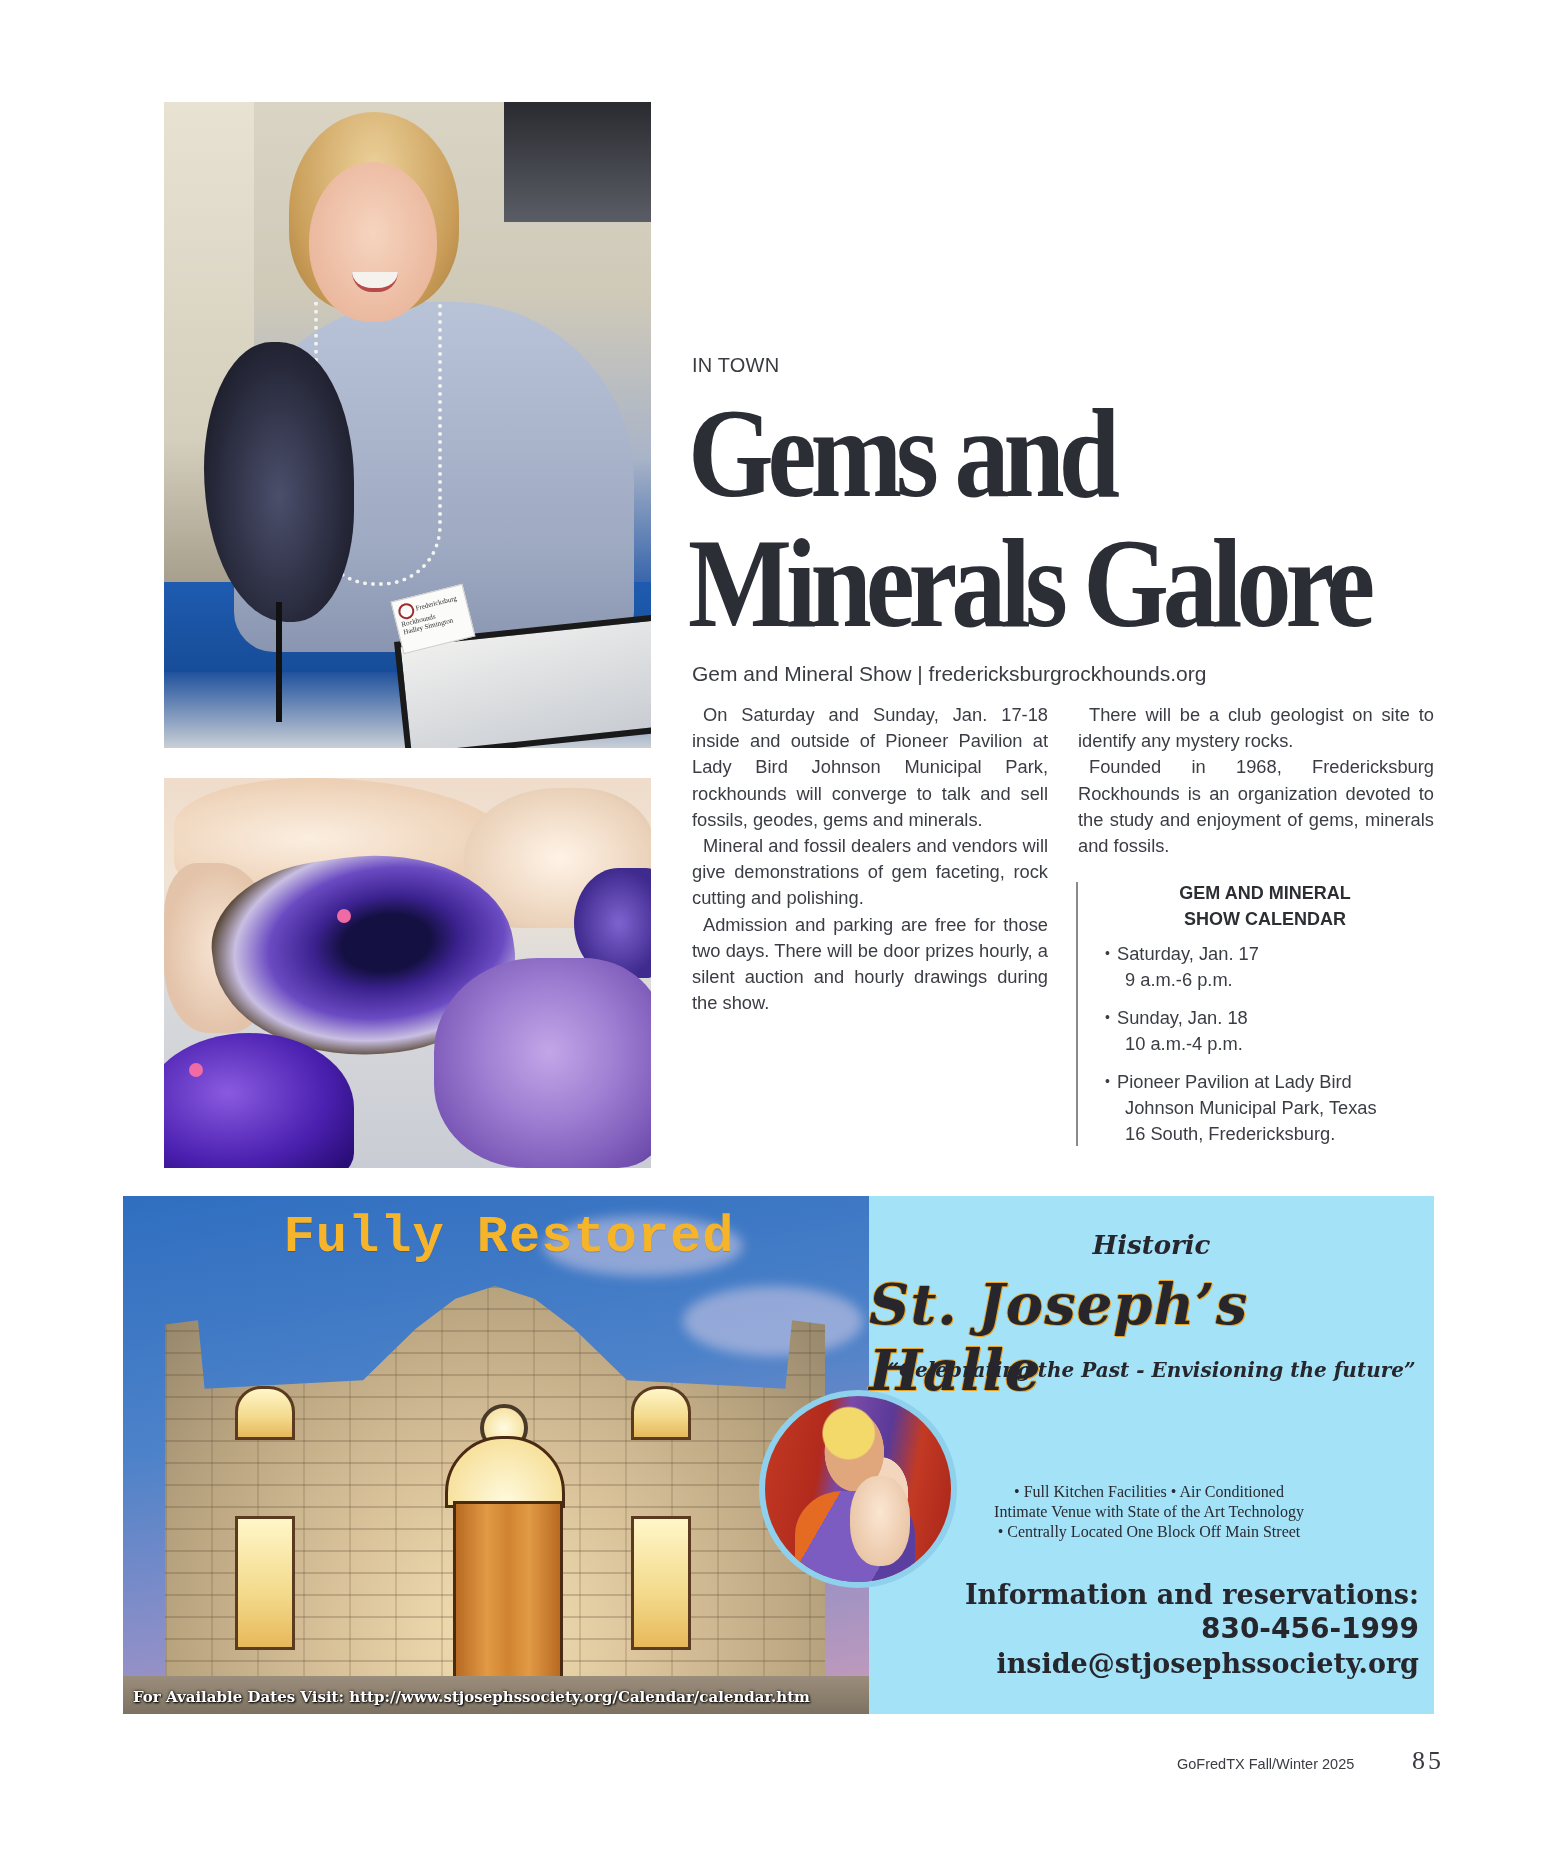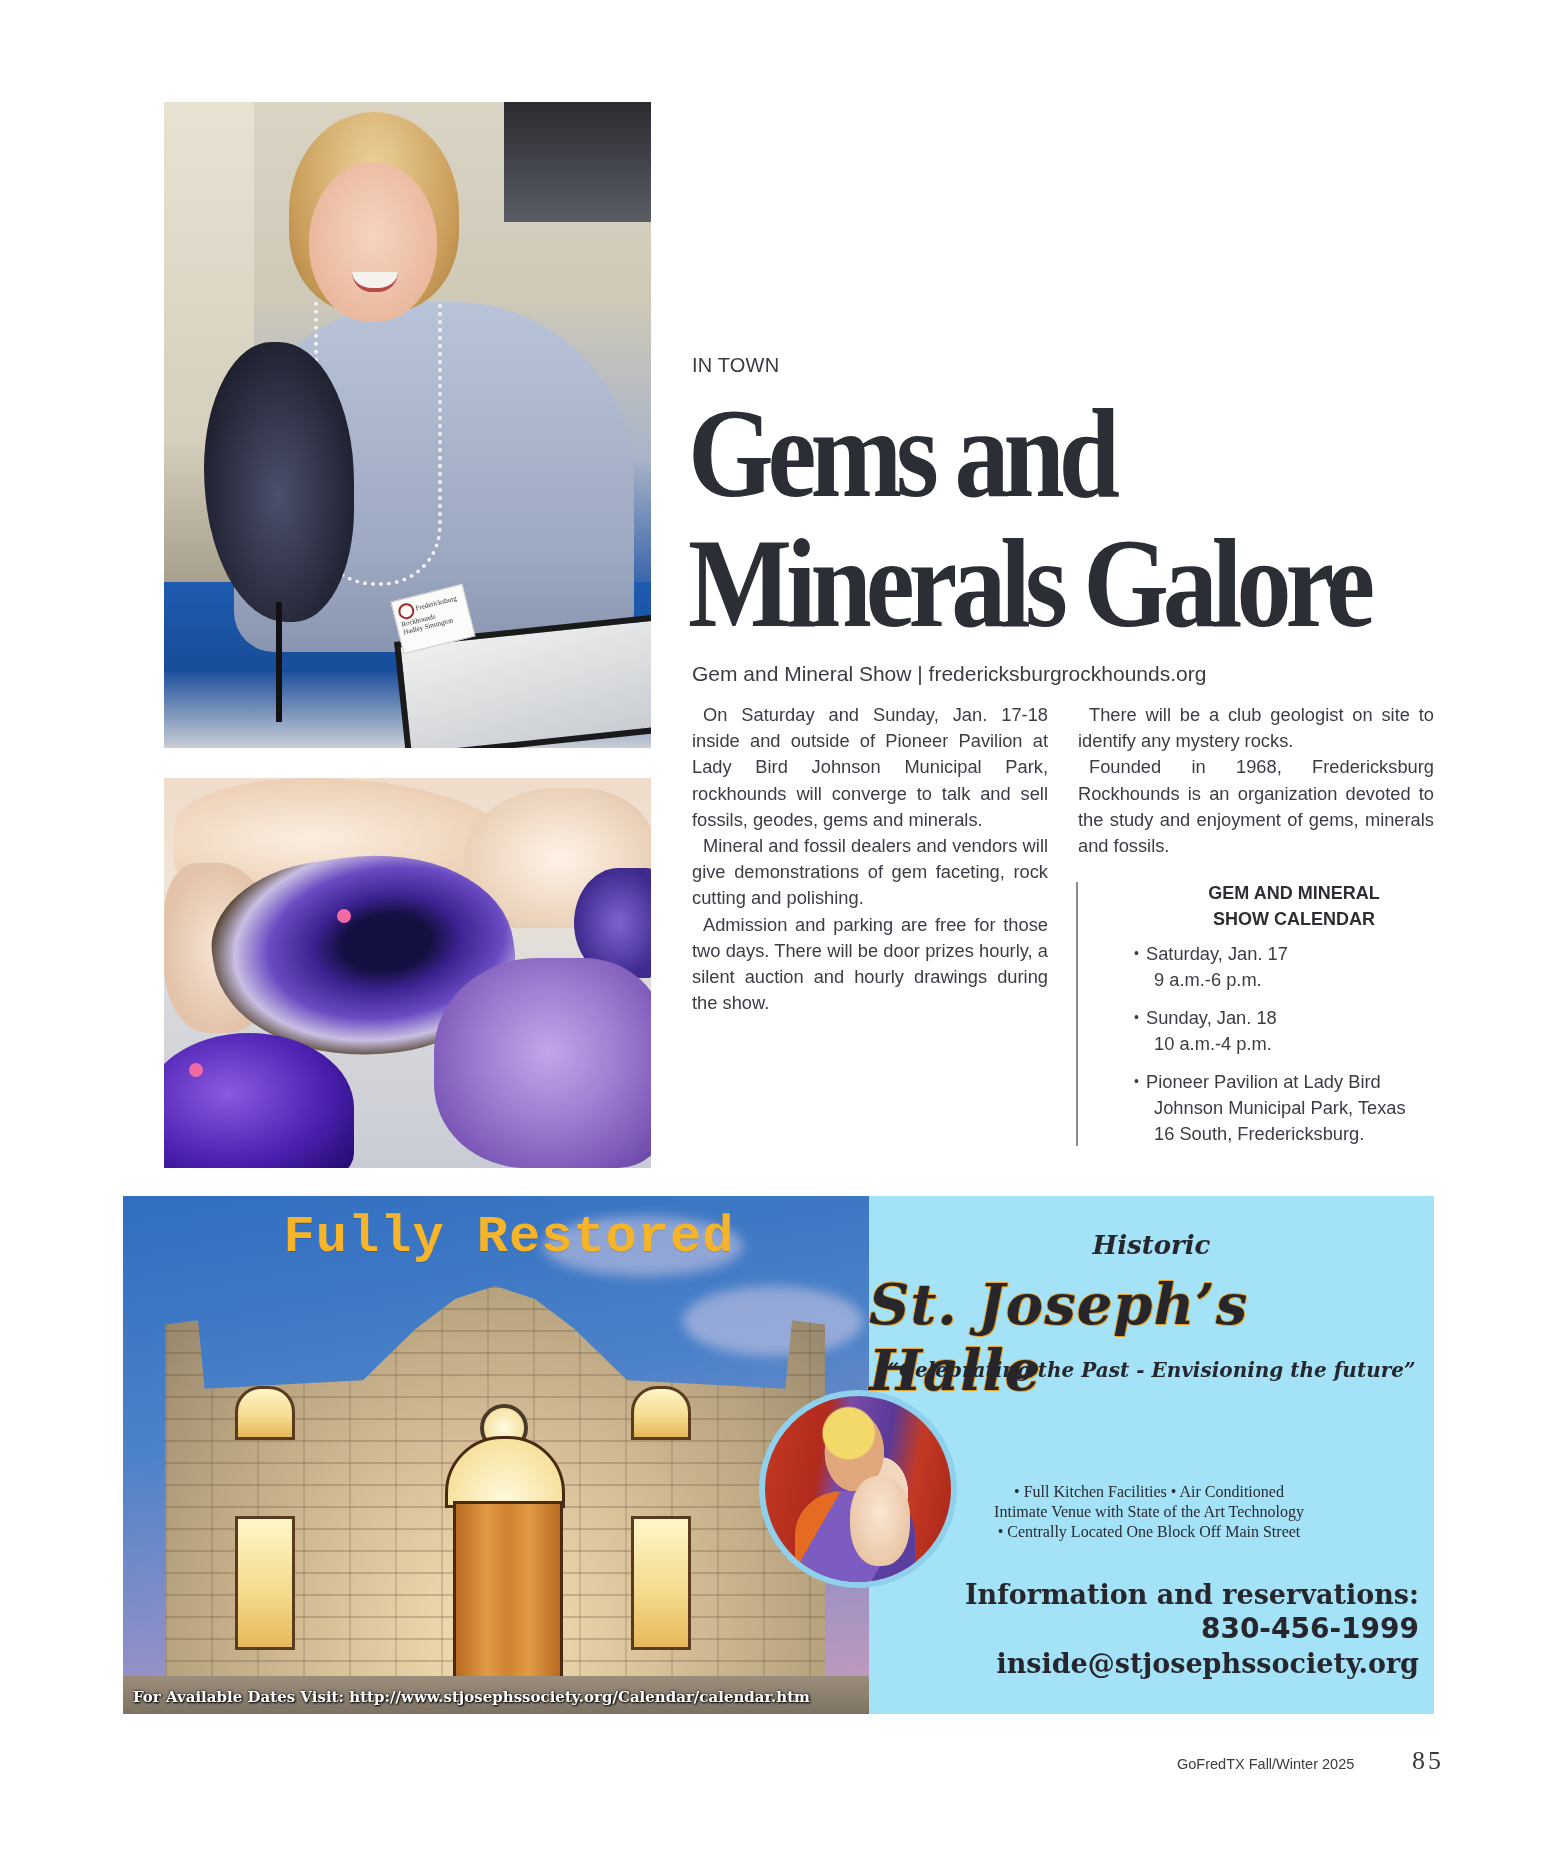--- a/index.html
+++ b/index.html
@@ -117,21 +117,21 @@
     text-align: justify; hyphens: manual;
   }
   .col p { margin: 0; text-indent: 11px; }
   #col-left { left: 692px; top: 702px; width: 356px; }
   #col-right { left: 1078px; top: 702px; width: 356px; }
 
   #sidebar-rule {
     left: 1076px; top: 882px; width: 2px; height: 264px; background: #8a8a8c;
   }
   #sidebar {
-    left: 1134px; top: 880px; width: 330px; color: #3b3d44;
+    left: 1105px; top: 880px; width: 330px; color: #3b3d44;
   }
   #sidebar-title {
     text-align: center; font-weight: bold; font-size: 18px; line-height: 26px; color: #2c2e34;
     width: 320px; margin: 0 0 8px 0;
   }
   .cal-item { font-size: 18.3px; line-height: 26px; margin-bottom: 11px; }
   .cal-item .bullet { display: inline-block; width: 12px; font-size: 14px; vertical-align: 2px; }
   .cal-item .line { display: block; }
   .cal-item .line.indent { padding-left: 20px; }
 

